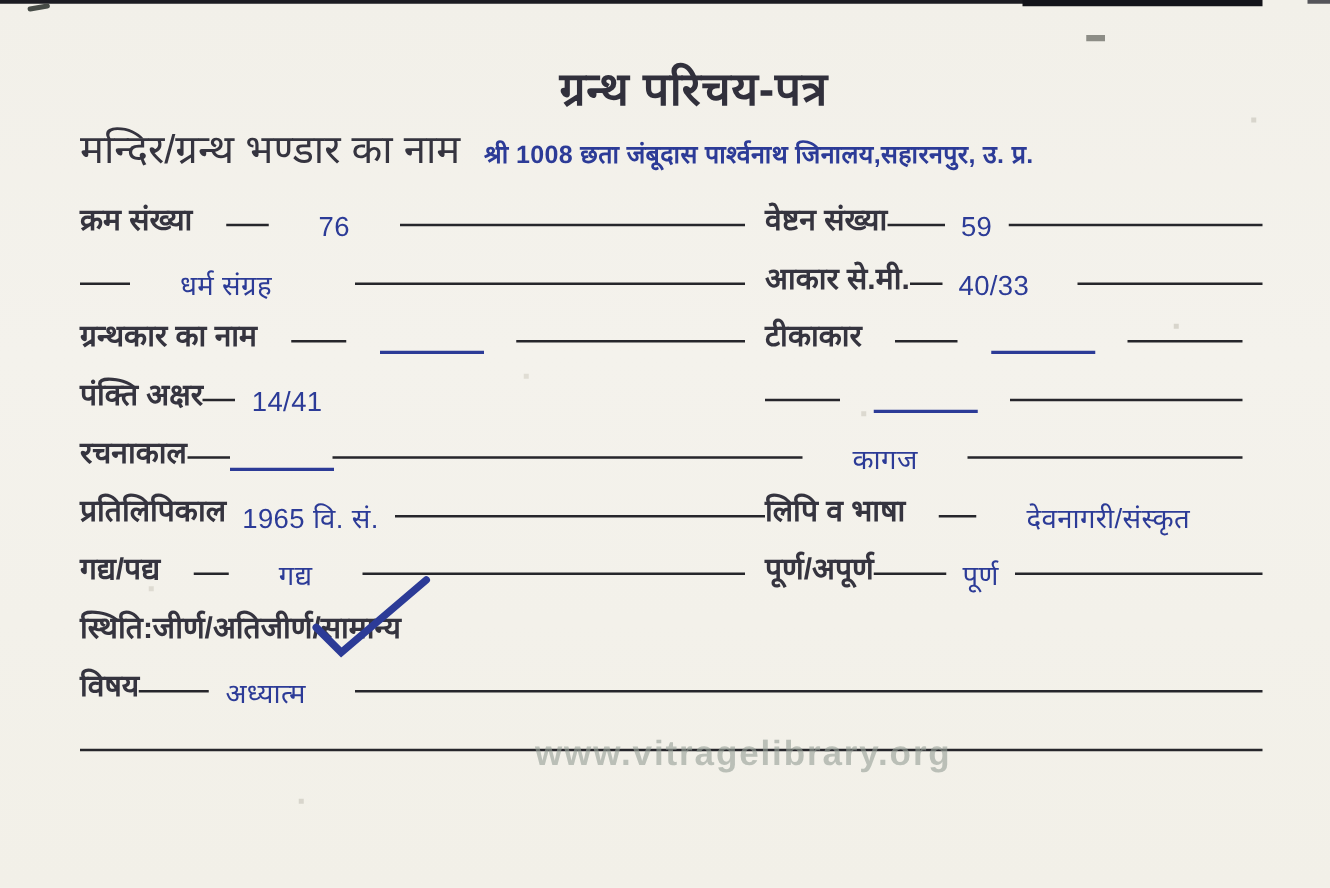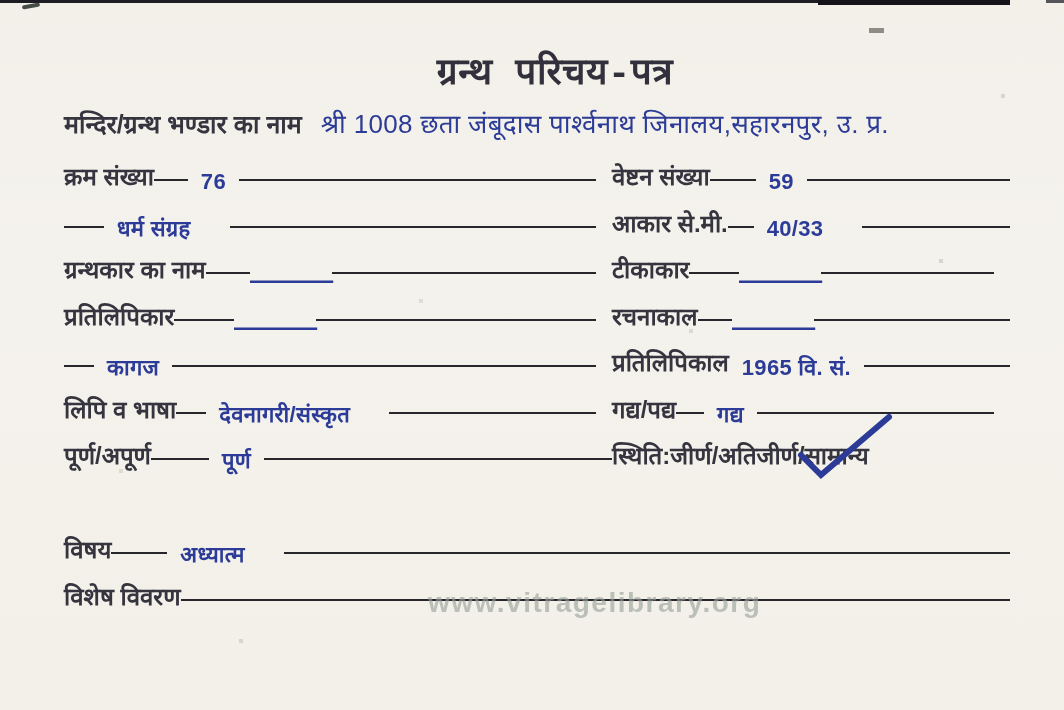--- a/index.html
+++ b/index.html
@@ -23,45 +23,44 @@
   .speckles    { position:absolute; top:0; left:0; width:2px; height:2px; background:transparent;
                  box-shadow: 240px 640px 0 1px #d8d5cc, 690px 330px 0 1px #dcd9d0,
                              940px 260px 0 1px #d8d5cc, 420px 300px 0 1px #e0ddd4,
                              1002px 95px 0 1px #d8d5cc, 120px 470px 0 1px #dedbd2; }
 
   .title {
     position:absolute; top:44px; left:0; width:100%;
     text-align:center; padding-left:46px;
     font-size:37px; font-weight:bold; color:#31303c;
     letter-spacing:0.5px;
-    font-family:Liberation Mono, monospace;
   }
 
   .name-row {
     position:absolute; top:104px; left:64px; right:20px;
     white-space:nowrap; display:flex; align-items:baseline;
   }
-  .name-row .label { font-size:25px; font-weight:bold; color:#35343f; }
-  .name-row .value { font-size:26px; font-weight:normal; color:#2c3b97; margin-left:6px; letter-spacing:0.3px; }
+  .name-row .label { font-size:32px; font-weight:normal; color:#35343f; }
+  .name-row .value { font-size:20px; font-weight:bold; color:#2c3b97; margin-left:6px; letter-spacing:0.3px; }
 
   .grid {
     position:absolute; top:162px; left:64px; width:946px;
     display:grid; grid-template-columns:548px 398px;
   }
   .cell {
     position:relative; height:46.5px;
     display:flex; align-items:flex-start;
     white-space:nowrap; overflow:visible;
   }
-  .cell.left  { padding-right:16px; }
+  .cell.left  { padding-right:16px;gap:27px; }
   .label { font-size:24px; font-weight:bold; line-height:30px; color:#35343f; flex:0 0 auto; }
   .seg   { flex:0 0 34px; margin-top:17px; border-top:2px solid #26262b; }
   .fill  { flex:1 1 auto; margin-top:17px; border-top:2px solid #26262b; }
   .gapfill { margin-left:26px; }
-  .value { font-size:22px; font-weight:bold; color:#2c3b97; line-height:30px;
+  .value { font-size:22px; font-weight:normal; color:#2c3b97; line-height:30px;
            margin-top:5px; padding:0 13px; flex:0 0 auto; letter-spacing:0.3px; }
   .dashhost { flex:0 0 82px; margin-top:20px; overflow:visible; }
   .dashval  { display:inline-block; font-size:26px; font-weight:bold; color:#2c3b97;
               transform:scaleX(3.2); transform-origin:left center; line-height:10px; }
   .bottom-rows { position:absolute; top:535px; left:64px; width:946px; }
   .bottom-rows .cell { height:47px;text-align:center; }
 
   .checked-wrap { position:relative; display:inline-block; }
   .checkmark { position:absolute; left:-10px; top:-28px; width:104px; height:74px; overflow:visible; }
 
@@ -122,23 +121,27 @@
       <span class="dashhost"><span class="dashval">—</span></span>
       <span class="fill"></span>
     </div>
 
     <div class="cell left">
       <span class="label">टीकाकार</span>
       <span class="seg" style="flex-basis:50px"></span>
       <span class="dashhost"><span class="dashval">—</span></span>
       <span class="fill"></span>
     </div>
-
-    <div class="cell left">
-      <span class="label">प्रतिलिपिकार</span>
+    <div class="cell right">
+      <span class="label">पंक्ति अक्षर</span>
+      <span class="seg" style="flex-basis:26px"></span>
+      <span class="value">14/41</span>
+    </div>
+
+    <div class="cell left">
       <span class="seg" style="flex-basis:60px"></span>
       <span class="dashhost"><span class="dashval">—</span></span>
       <span class="fill"></span>
     </div>
     <div class="cell right">
       <span class="label">रचनाकाल</span>
       <span class="seg" style="flex-basis:34px"></span>
       <span class="dashhost"><span class="dashval">—</span></span>
       <span class="fill"></span>
     </div>
@@ -185,19 +188,18 @@
   </div>
 
   <div class="bottom-rows">
     <div class="cell">
       <span class="label">विषय</span>
       <span class="seg" style="flex-basis:56px"></span>
       <span class="value">अध्यात्म</span>
       <span class="fill gapfill"></span>
     </div>
     <div class="cell">
-      <span class="label">विशेष विवरण</span>
       <span class="fill"></span>
     </div>
   </div>
 
   <div class="watermark">www.vitragelibrary.org</div>
 </div>
 
 </body></html>

